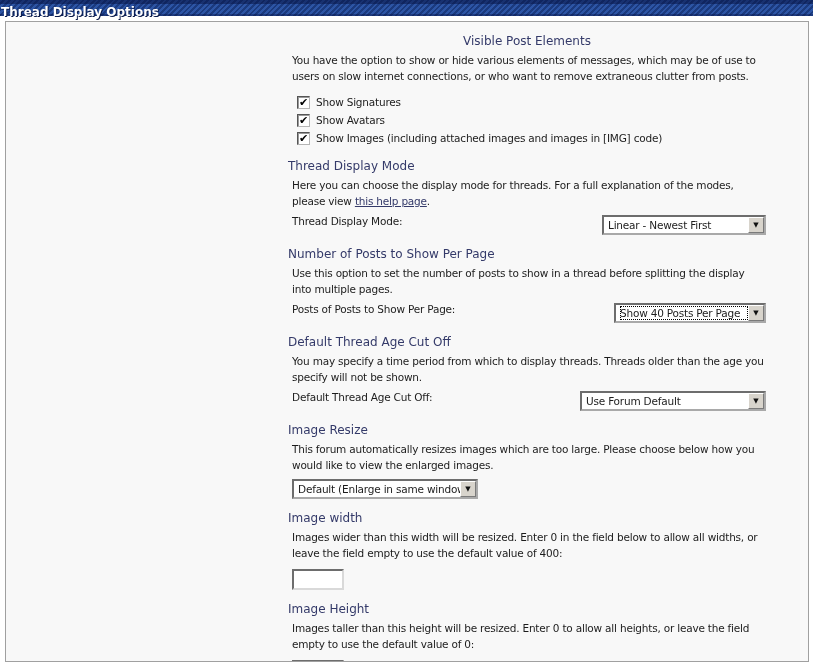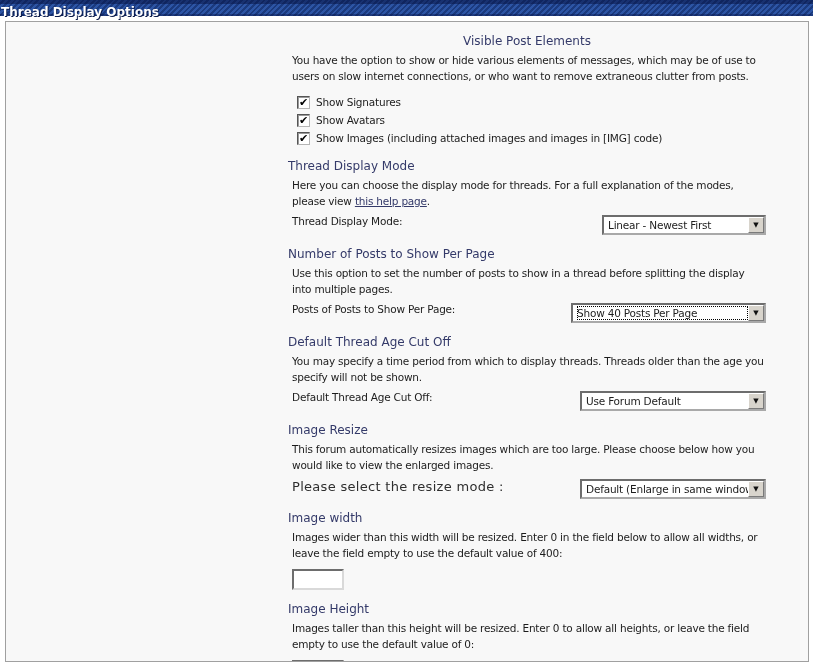--- a/index.html
+++ b/index.html
@@ -102,21 +102,21 @@
   .select .btn {
     width: 16px; height: 16px; flex: none;
     background: #d8d4cc;
     border: 1px solid;
     border-color: #ffffff #7a7a7a #7a7a7a #ffffff;
     display: flex; align-items: center; justify-content: center;
     margin-right: 0;
   }
   .select .arrow { font-size: 7px; line-height: 7px; color: #111; letter-spacing: 0; }
   .w150 { width: 164px; }
-  .w167 { width: 195px; }
+  .w167 { width: 152px; }
   .w219 { width: 186px; }
 
   
   .text-input {
     display: block;
     width: 52px; height: 21px;
     margin: 8px 0 0 4px;
     border: 2px solid;
     border-color: #6d6d6d #d9d9d9 #d9d9d9 #6d6d6d;
     background: #fff;
@@ -199,21 +199,20 @@
               <span class="arrow">▼</span>
             </span>
         </div>
       </div>
     </div>
 
     <div>
       <div class="sec-h">Image Resize</div>
       <p class="desc">This forum automatically resizes images which are too large. Please choose below how you would like to view the enlarged images.</p>
       <div class="field-row">
-        <span class="resize-label">Please select the resize mode :</span>
         <div class="select w219">
           <span class="val">Default (Enlarge in same window)</span>
           <span class="btn">
               <span class="arrow">▼</span>
             </span>
         </div>
       </div>
     </div>
 
     <div>

